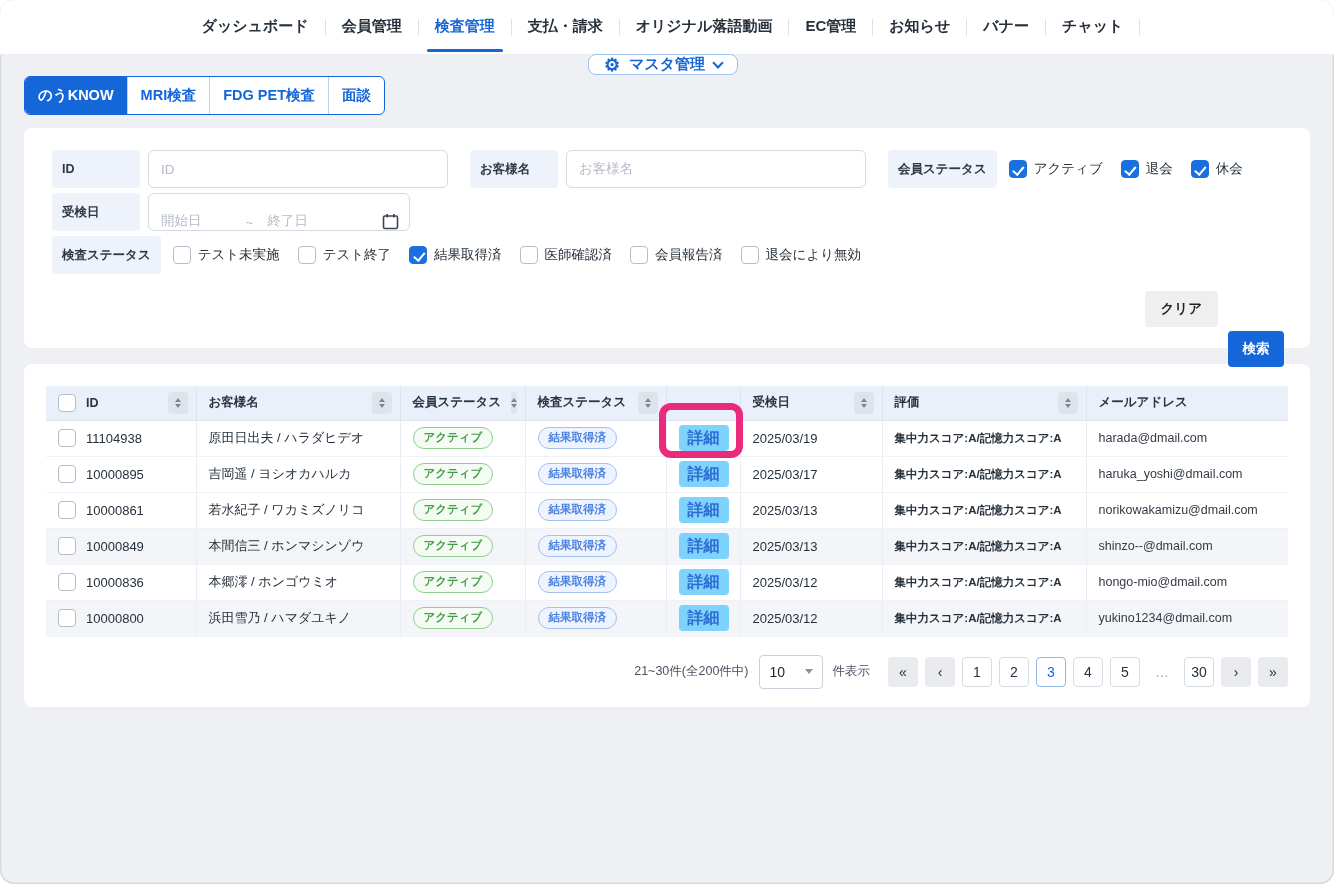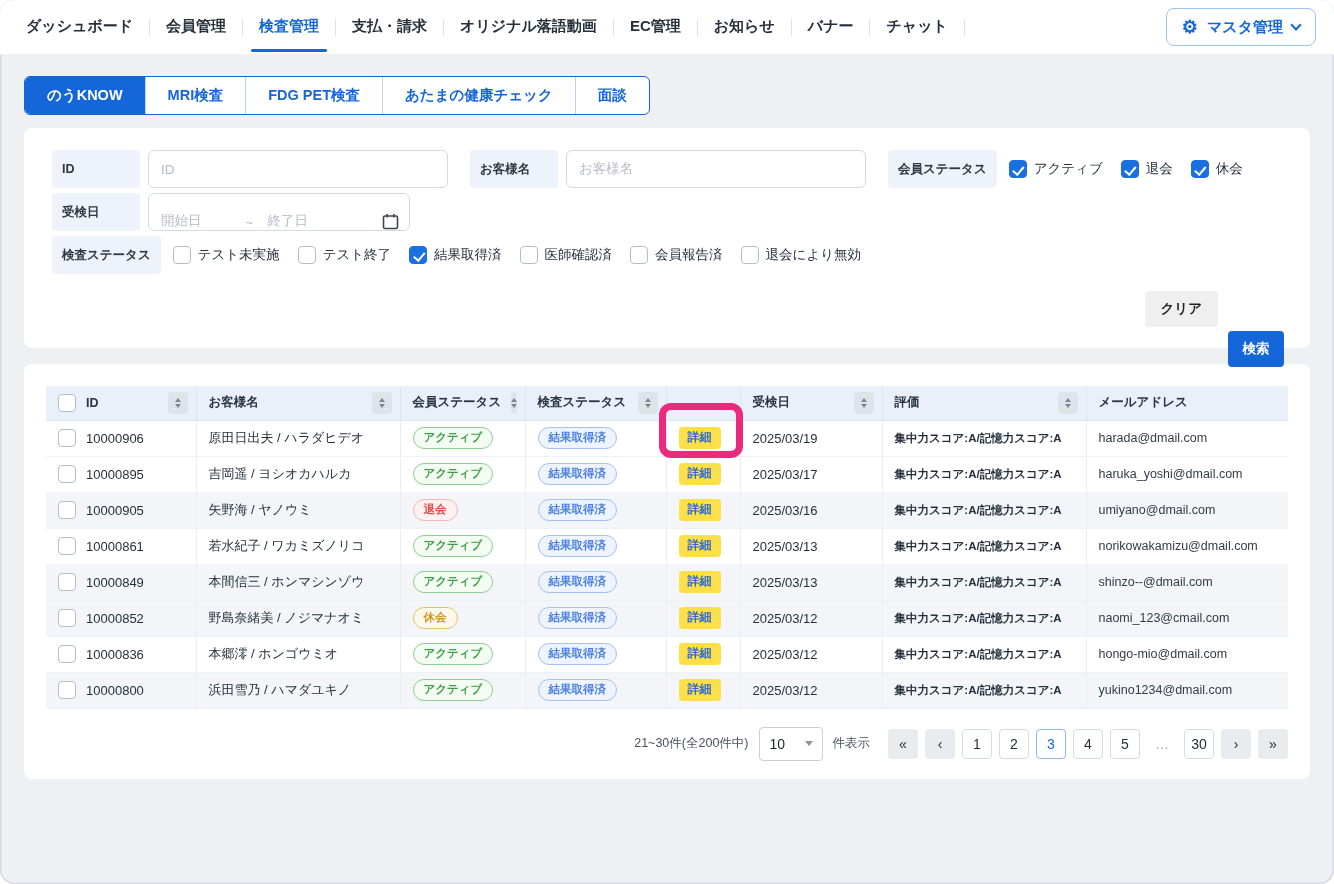--- a/index.html
+++ b/index.html
@@ -3,39 +3,39 @@
 <meta charset="utf-8">
 <style>
   * { margin:0; padding:0; box-sizing:border-box; }
   html,body { background:#fff; }
   body { font-family:"Liberation Sans","DejaVu Sans",sans-serif; }
   .frame { position:relative; width:1334px; height:884px; border-radius:14px;
            background:#eef0f4; box-shadow: inset 0 0 0 1.5px #d7dbe1; overflow:hidden; }
 
   
   .topnav { height:55px; background:#fff; border-bottom:1px solid #eceef2;
-            display:flex; align-items:center; padding:0 18px 0 10px; border-radius:14px 14px 0 0; }
+            display:flex; align-items:center; padding:0 18px 0 10px; border-radius:14px 14px 0 0;flex-direction:column; }
   .nav-items { display:flex; align-items:center; flex:1; }
   .nav-item { position:relative; padding:0 11px; margin:0 5px; height:54px; line-height:52px;
               font-size:15px; font-weight:700; color:#26303b; cursor:pointer; white-space:nowrap; }
   .nav-item.active { color:#1566d8; }
   .nav-item.active::after { content:""; position:absolute; left:3px; right:3px; bottom:2px;
               height:3px; border-radius:2px; background:#1566d8; }
   .nav-divider { width:1px; height:17px; background:#dde2e8; }
   .master-btn { display:flex; align-items:center; gap:9px; height:38px; padding:0 15px;
               border:1px solid #9fc2ee; border-radius:8px; background:#fff; color:#1566d8;
               font-size:15px; font-weight:700; cursor:pointer; white-space:nowrap; }
   .gear { font-size:18px; line-height:1; }
   .chev-down { width:8px; height:8px; border-right:2px solid #1566d8; border-bottom:2px solid #1566d8;
               transform:rotate(45deg); margin-top:-4px; }
 
   
   .content { padding:21px 24px 0; }
   .subtabs { display:inline-flex; border:1px solid #1566d8; border-radius:6px; overflow:hidden; background:#fff; }
-  .subtab { padding:9px 22px; font-size:14.5px; font-weight:700; color:#1566d8;
+  .subtab { padding:9px 13px; font-size:14.5px; font-weight:700; color:#1566d8;
             border-right:1px solid #b9d2f1; cursor:pointer; white-space:nowrap; }
   .subtab:last-child { border-right:none; }
   .subtab.active { background:#1566d8; color:#fff; }
 
   
   .filter-card { margin-top:13px; background:#fff; border-radius:8px;
                  padding:22px 26px 20px 28px; height:220px; }
   .f-row { display:flex; align-items:center; margin-bottom:5px; }
   .f-label { min-width:88px; height:38px; background:#eef2fa; border-radius:4px; display:flex;
              align-items:center; padding:0 10px; font-size:12.5px; font-weight:700; color:#2e3742;
@@ -81,22 +81,22 @@
              white-space:nowrap; overflow:hidden; }
   tbody td:last-child { border-right:none; }
   tr.alt td { background:#f3f5f8; }
   .cellflex { display:flex; align-items:center; gap:10px; }
   .badge { display:inline-block; padding:3px 10px 4px; border-radius:999px; font-size:11.5px;
            font-weight:700; line-height:1.2; }
   .b-green  { color:#3f9e44; border:1px solid #90ce92; background:#f3fbf3; }
   .b-red    { color:#e04f4a; border:1px solid #f2b8b5; background:#fdf2f1; }
   .b-yellow { color:#cf9723; border:1px solid #e6c36a; background:#fdf8ec; }
   .b-blue   { color:#4d82e0; border:1px solid #a3c2f2; background:#eef4fd; }
-  .detail-chip { display:inline-block; padding:4px 9px 5px; border-radius:4px; background:#fde047;
-           color:#2e6bd4; font-size:12px; font-weight:700; cursor:pointer; line-height:1.1; }
+  .detail-chip { display:inline-block; padding:4px 9px 5px; border-radius:4px; background:#7dd3fc;
+           color:#2e6bd4; font-size:16px; font-weight:700; cursor:pointer; line-height:1.1; }
   .score-cell { font-size:11.5px; font-weight:700; }
   .email-cell { font-size:12.5px; color:#333b46; }
 
   
   .pager { display:flex; align-items:center; justify-content:flex-end; margin-top:18px;
            font-size:12.5px; color:#4a5260; }
   .page-size { width:64px; height:34px; border:1px solid #c9cfd8; border-radius:4px; background:#fff;
            display:flex; align-items:center; padding:0 9px 0 10px; margin:0 10px; color:#1e242c;
            font-size:14px; cursor:pointer; }
   .page-size .tri { margin-left:auto; width:0; height:0; border-left:4.5px solid transparent;
@@ -144,21 +144,20 @@
       <span class="chev-down"></span>
     </button>
   </nav>
 
   <div class="content">
 
     <div class="subtabs" id="subtabs">
         <div class="subtab active">のうKNOW</div>
         <div class="subtab">MRI検査</div>
         <div class="subtab">FDG PET検査</div>
-        <div class="subtab">あたまの健康チェック</div>
         <div class="subtab">面談</div>
       </div>
 
     <section class="filter-card">
       <div class="f-row">
         <div class="f-label">ID</div>
         <div class="f-input">ID</div>
         <div class="gap"></div>
         <div class="f-label">お客様名</div>
         <div class="f-input">お客様名</div>
@@ -306,21 +305,21 @@
                   <span class="th-label">メールアドレス</span>
                 </div>
               </th>
             </tr>
           </thead>
         <tbody id="tbody">
             <tr>
               <td>
                 <div class="cellflex">
                   <span class="cb"></span>
-                  <span>10000906</span>
+                  <span>11104938</span>
                 </div>
               </td>
               <td>原田日出夫 / ハラダヒデオ</td>
               <td><span class="badge b-green">アクティブ</span></td>
               <td><span class="badge b-blue">結果取得済</span></td>
               <td><span class="detail-chip">詳細</span></td>
               <td>2025/03/19</td>
               <td class="score-cell">集中力スコア:A/記憶力スコア:A</td>
               <td class="email-cell">harada@dmail.com</td>
             </tr>
@@ -332,79 +331,49 @@
                 </div>
               </td>
               <td>吉岡遥 / ヨシオカハルカ</td>
               <td><span class="badge b-green">アクティブ</span></td>
               <td><span class="badge b-blue">結果取得済</span></td>
               <td><span class="detail-chip">詳細</span></td>
               <td>2025/03/17</td>
               <td class="score-cell">集中力スコア:A/記憶力スコア:A</td>
               <td class="email-cell">haruka_yoshi@dmail.com</td>
             </tr>
+            <tr>
+              <td>
+                <div class="cellflex">
+                  <span class="cb"></span>
+                  <span>10000861</span>
+                </div>
+              </td>
+              <td>若水紀子 / ワカミズノリコ</td>
+              <td><span class="badge b-green">アクティブ</span></td>
+              <td><span class="badge b-blue">結果取得済</span></td>
+              <td><span class="detail-chip">詳細</span></td>
+              <td>2025/03/13</td>
+              <td class="score-cell">集中力スコア:A/記憶力スコア:A</td>
+              <td class="email-cell">norikowakamizu@dmail.com</td>
+            </tr>
             <tr class="alt">
               <td>
                 <div class="cellflex">
                   <span class="cb"></span>
-                  <span>10000905</span>
-                </div>
-              </td>
-              <td>矢野海 / ヤノウミ</td>
-              <td><span class="badge b-red">退会</span></td>
-              <td><span class="badge b-blue">結果取得済</span></td>
-              <td><span class="detail-chip">詳細</span></td>
-              <td>2025/03/16</td>
-              <td class="score-cell">集中力スコア:A/記憶力スコア:A</td>
-              <td class="email-cell">umiyano@dmail.com</td>
-            </tr>
-            <tr>
-              <td>
-                <div class="cellflex">
-                  <span class="cb"></span>
-                  <span>10000861</span>
-                </div>
-              </td>
-              <td>若水紀子 / ワカミズノリコ</td>
+                  <span>10000849</span>
+                </div>
+              </td>
+              <td>本間信三 / ホンマシンゾウ</td>
               <td><span class="badge b-green">アクティブ</span></td>
               <td><span class="badge b-blue">結果取得済</span></td>
               <td><span class="detail-chip">詳細</span></td>
               <td>2025/03/13</td>
               <td class="score-cell">集中力スコア:A/記憶力スコア:A</td>
-              <td class="email-cell">norikowakamizu@dmail.com</td>
-            </tr>
-            <tr class="alt">
-              <td>
-                <div class="cellflex">
-                  <span class="cb"></span>
-                  <span>10000849</span>
-                </div>
-              </td>
-              <td>本間信三 / ホンマシンゾウ</td>
-              <td><span class="badge b-green">アクティブ</span></td>
-              <td><span class="badge b-blue">結果取得済</span></td>
-              <td><span class="detail-chip">詳細</span></td>
-              <td>2025/03/13</td>
-              <td class="score-cell">集中力スコア:A/記憶力スコア:A</td>
               <td class="email-cell">shinzo--@dmail.com</td>
-            </tr>
-            <tr class="alt">
-              <td>
-                <div class="cellflex">
-                  <span class="cb"></span>
-                  <span>10000852</span>
-                </div>
-              </td>
-              <td>野島奈緒美 / ノジマナオミ</td>
-              <td><span class="badge b-yellow">休会</span></td>
-              <td><span class="badge b-blue">結果取得済</span></td>
-              <td><span class="detail-chip">詳細</span></td>
-              <td>2025/03/12</td>
-              <td class="score-cell">集中力スコア:A/記憶力スコア:A</td>
-              <td class="email-cell">naomi_123@cmail.com</td>
             </tr>
             <tr>
               <td>
                 <div class="cellflex">
                   <span class="cb"></span>
                   <span>10000836</span>
                 </div>
               </td>
               <td>本郷澪 / ホンゴウミオ</td>
               <td><span class="badge b-green">アクティブ</span></td>

